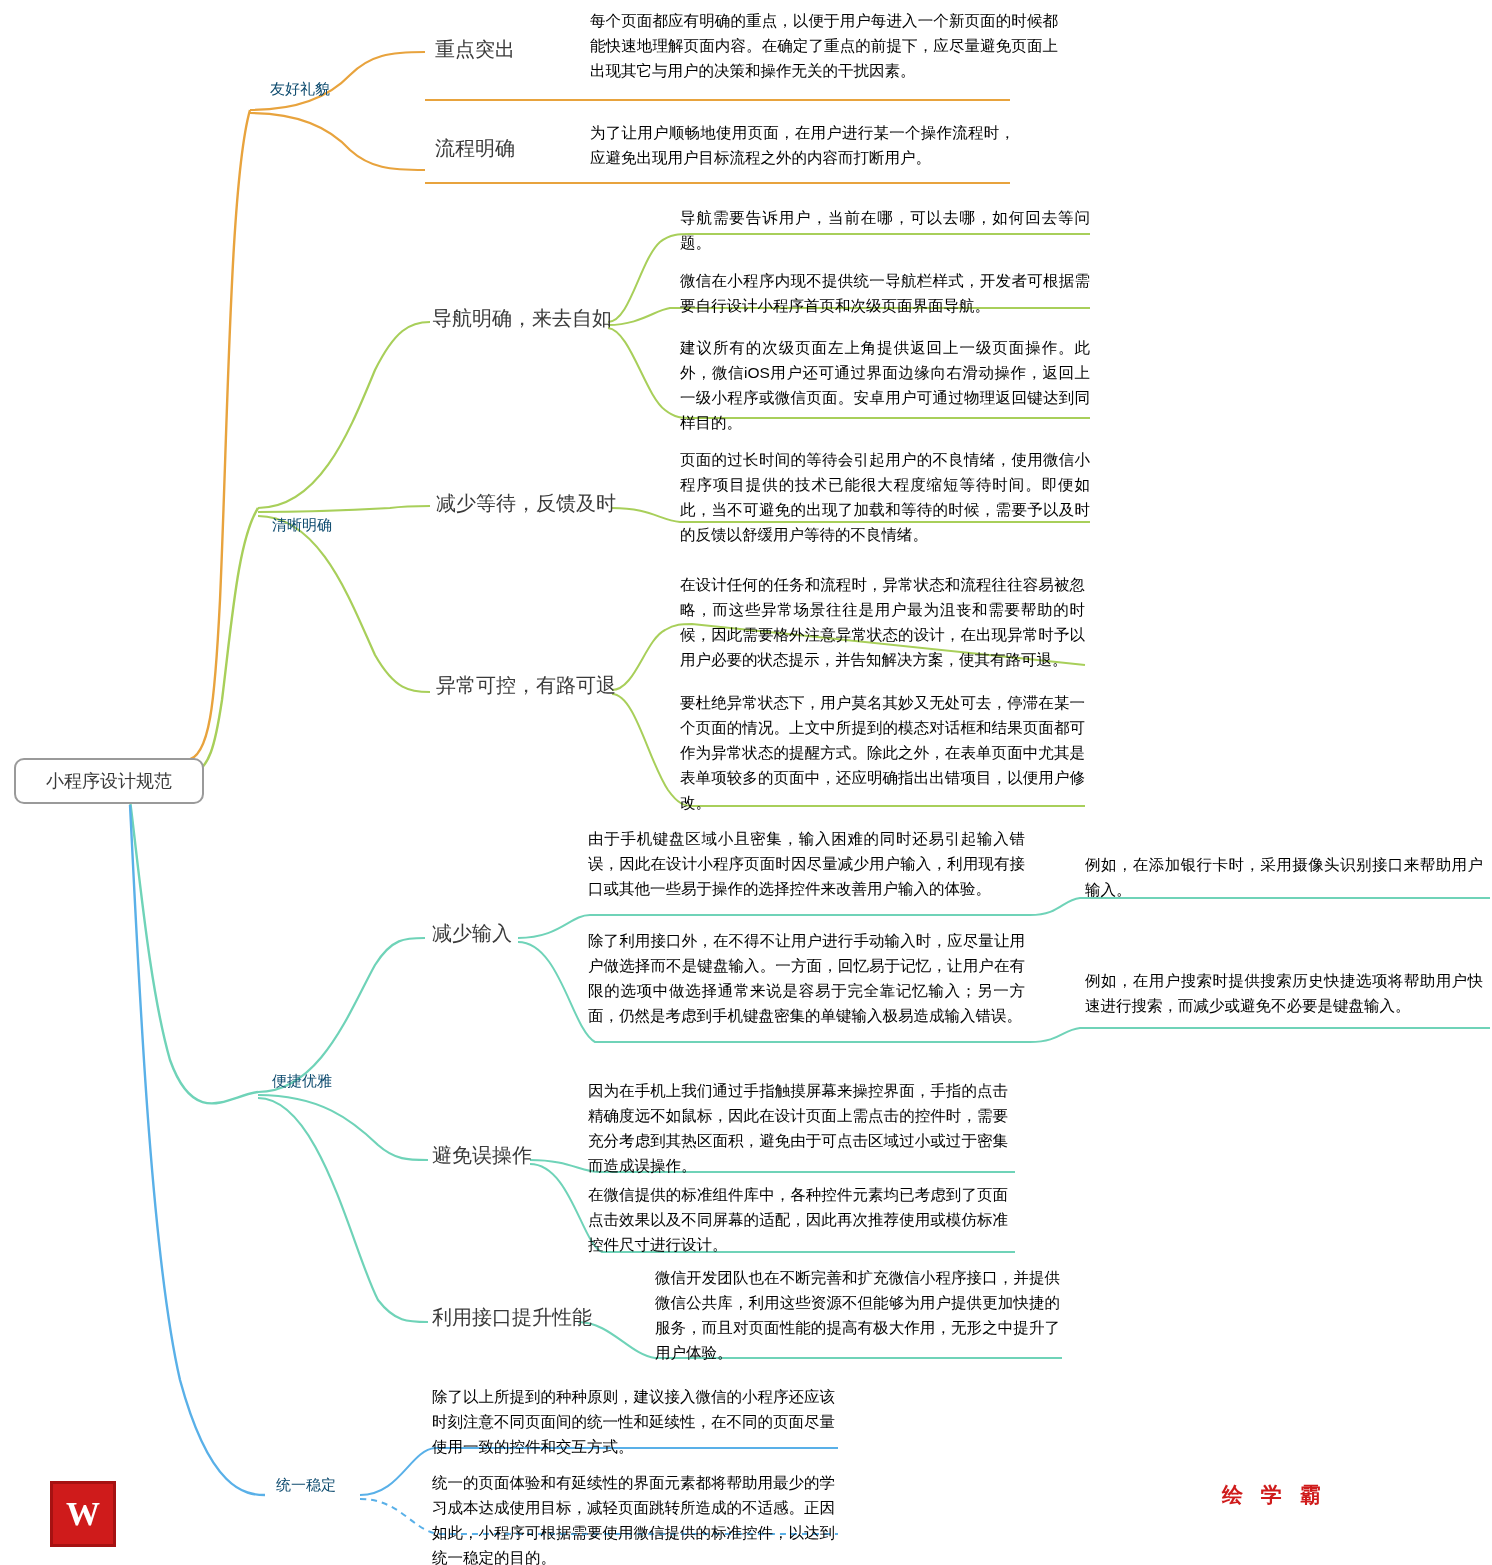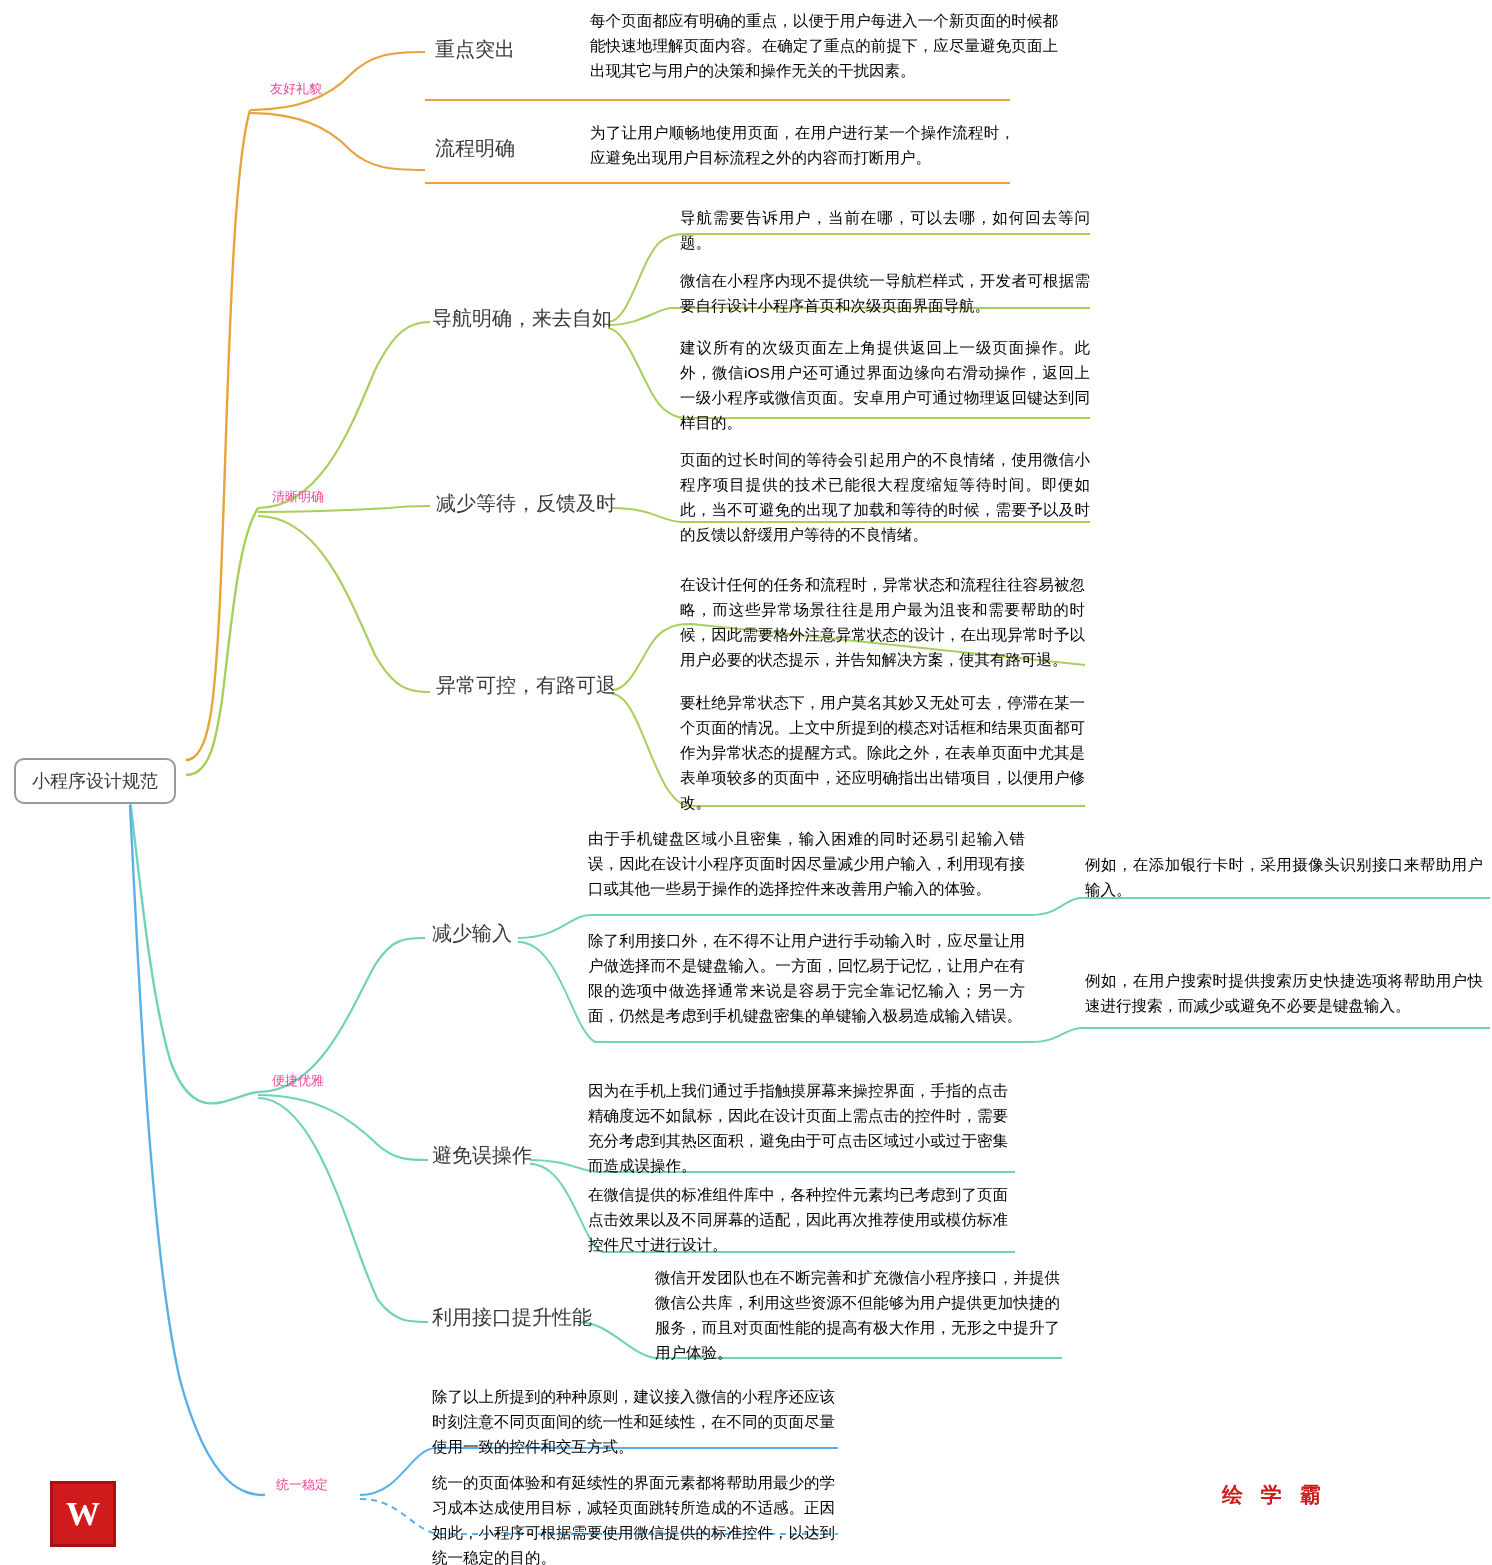--- a/index.html
+++ b/index.html
@@ -29,28 +29,28 @@
     pointer-events: none;
   }
   .node {
     position: absolute;
     box-sizing: border-box;
   }
   .root-node {
     border: 2px solid #9a9a9a;
     border-radius: 10px;
     background: #ffffff;
-    padding: 9px 16px;
+    padding: 9px 30px;
     font-size: 18px;
     color: #3a3a3a;
     white-space: nowrap;
   }
   .branch-label {
-    font-size: 13px;
-    color: #ec4899;
+    font-size: 15px;
+    color: #0c4a6e;
     white-space: nowrap;
     padding-bottom: 3px;
   }
   .sub-label {
     font-size: 20px;
     color: #3a3a3a;
     white-space: nowrap;
     padding-bottom: 3px;
   }
   .leaf-text {
@@ -135,21 +135,21 @@
 
     <path d="M578,1322 C610,1322 630,1355 655,1358 L1062,1358" fill="none" stroke="#6fd3b8" stroke-width="2"></path>
 
     <path d="M360,1495 C400,1495 410,1450 435,1448 L838,1448" fill="none" stroke="#59b0e8" stroke-width="2"></path>
     <path d="M360,1499 C400,1499 412,1530 438,1534 L838,1534" fill="none" stroke="#59b0e8" stroke-width="2" stroke-dasharray="6 5"></path>
   </svg>
 
   <div class="node root-node" style="left:14px; top:758px;">小程序设计规范</div>
 
   <div class="node branch-label" style="left:270px; top:80px;">友好礼貌</div>
-  <div class="node branch-label" style="left:272px; top:488px;">清晰明确</div>
+  <div class="node branch-label" style="left:272px; top:516px;">清晰明确</div>
   <div class="node branch-label" style="left:272px; top:1072px;">便捷优雅</div>
   <div class="node branch-label" style="left:276px; top:1476px;">统一稳定</div>
 
   <div class="node sub-label" style="left:435px; top:36px;">重点突出</div>
   <div class="node sub-label" style="left:435px; top:135px;">流程明确</div>
 
   <div class="node leaf-text" style="left:590px; top:8px; width:468px;">每个页面都应有明确的重点，以便于用户每进入一个新页面的时候都能快速地理解页面内容。在确定了重点的前提下，应尽量避免页面上出现其它与用户的决策和操作无关的干扰因素。</div>
   <div class="node leaf-text" style="left:590px; top:120px; width:425px;">为了让用户顺畅地使用页面，在用户进行某一个操作流程时，应避免出现用户目标流程之外的内容而打断用户。</div>
 
   <div class="node sub-label" style="left:432px; top:305px;">导航明确，来去自如</div>

